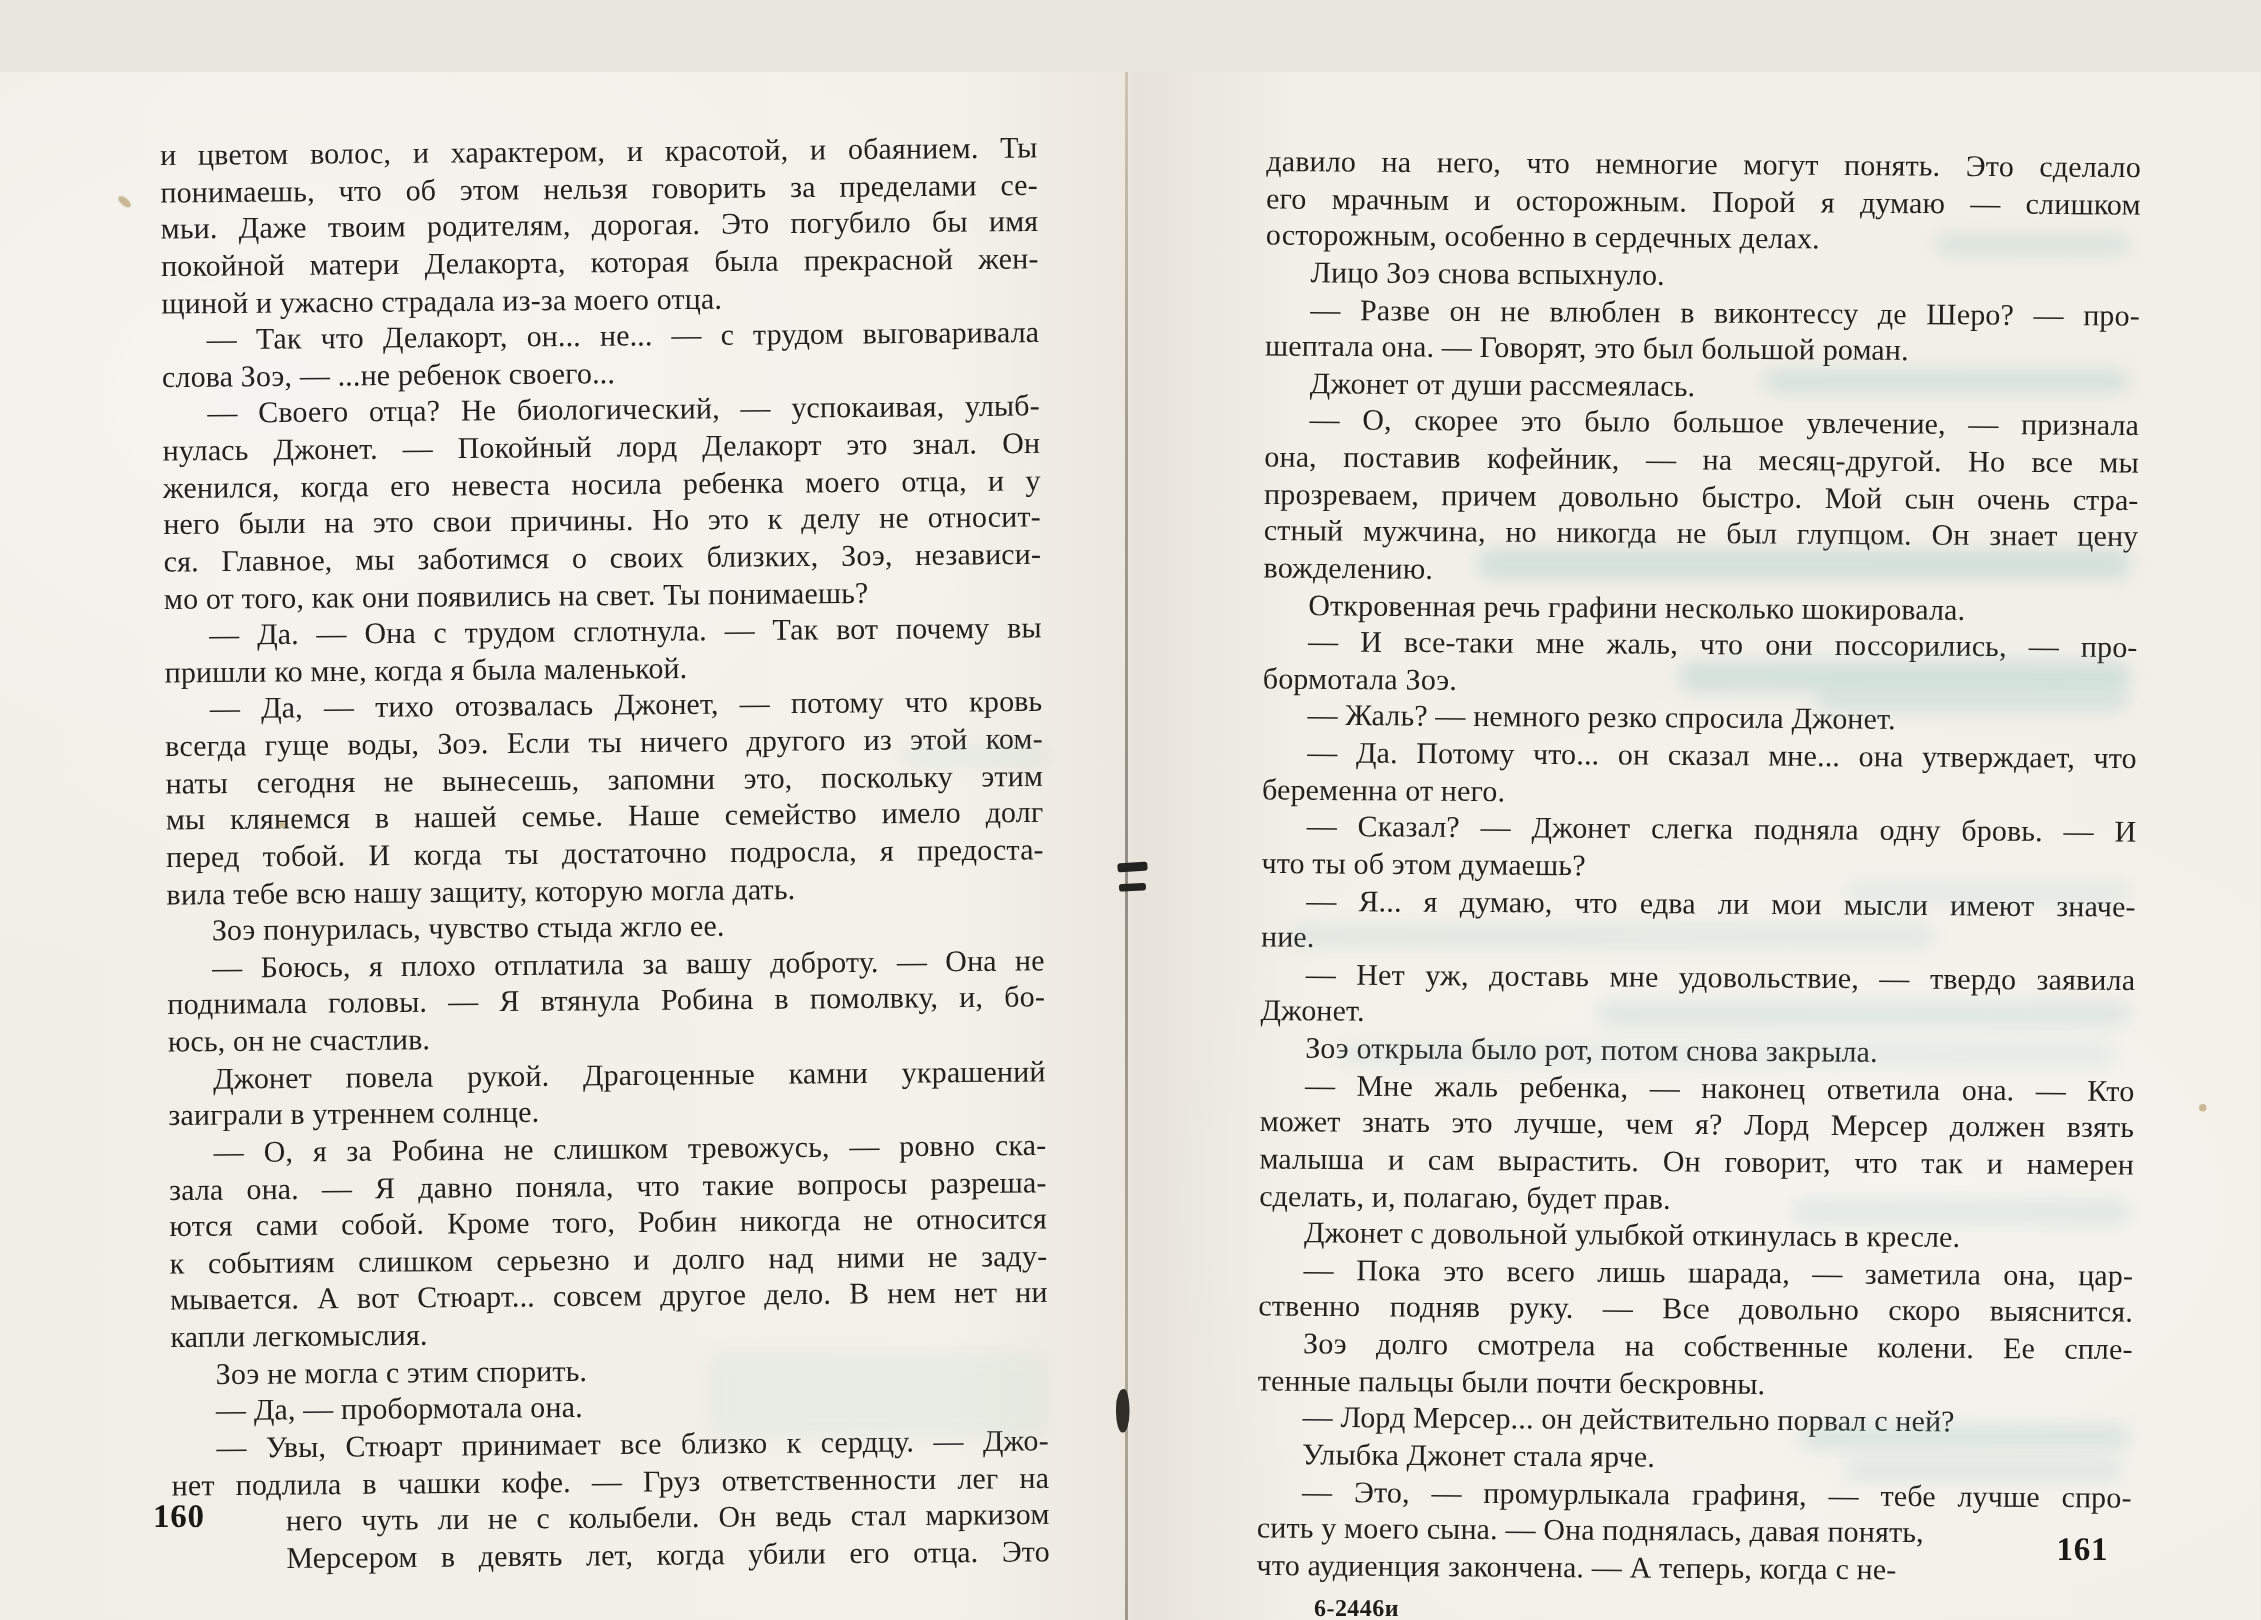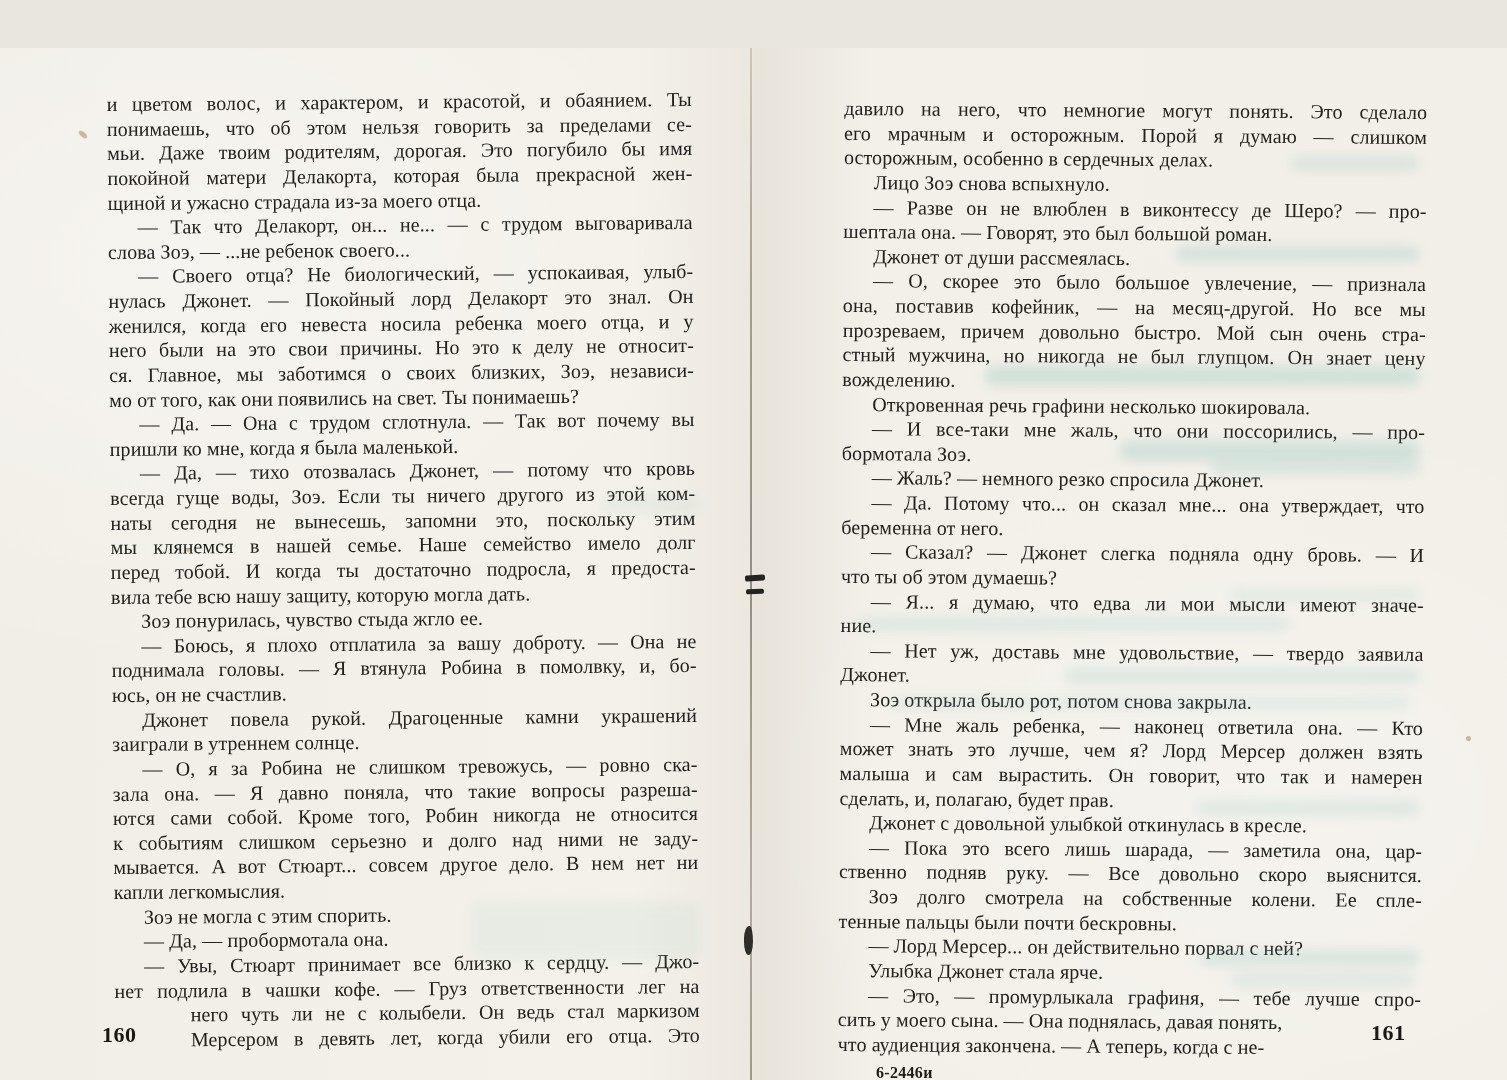--- a/index.html
+++ b/index.html
@@ -30,21 +30,21 @@
     text-align:justify; text-align-last:justify;
     white-space:normal; overflow:visible;
   }
   .line.s{ text-align-last:left; }
   .line.i{ text-indent:30px; }
   .line.shift{ margin-left:76px; }
   .folio{
     position:absolute; font-weight:bold; font-size:22px; color:#191815;
     letter-spacing:0.5px;
   }
-  #folio-left{ left:102px; top:974px; }
+  #folio-left{ left:102px; top:950px; }
   #folio-right{ left:1371px; top:972px;text-align:center; }
   #printer-code{
     position:absolute; left:876px; top:1016px;
     font-family:Liberation Serif, serif;
     font-weight:bold; font-size:16px; color:#1d1c19; letter-spacing:0.3px;
   }
   
   #gutter-line{
     position:absolute; left:750px; top:0; width:2px; height:1080px;
     background:linear-gradient(#b7a98e 0%, #6b6353 22%, #4a4437 50%, #847a64 78%, #55503f 100%);

